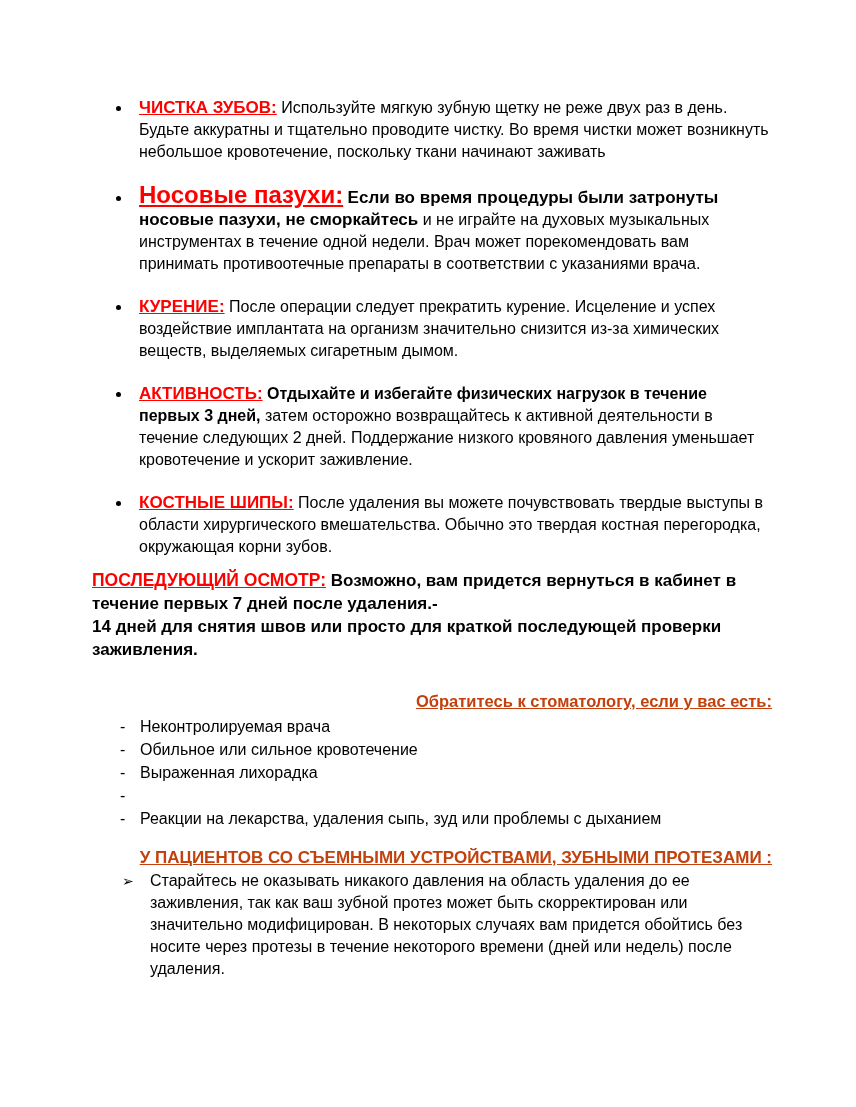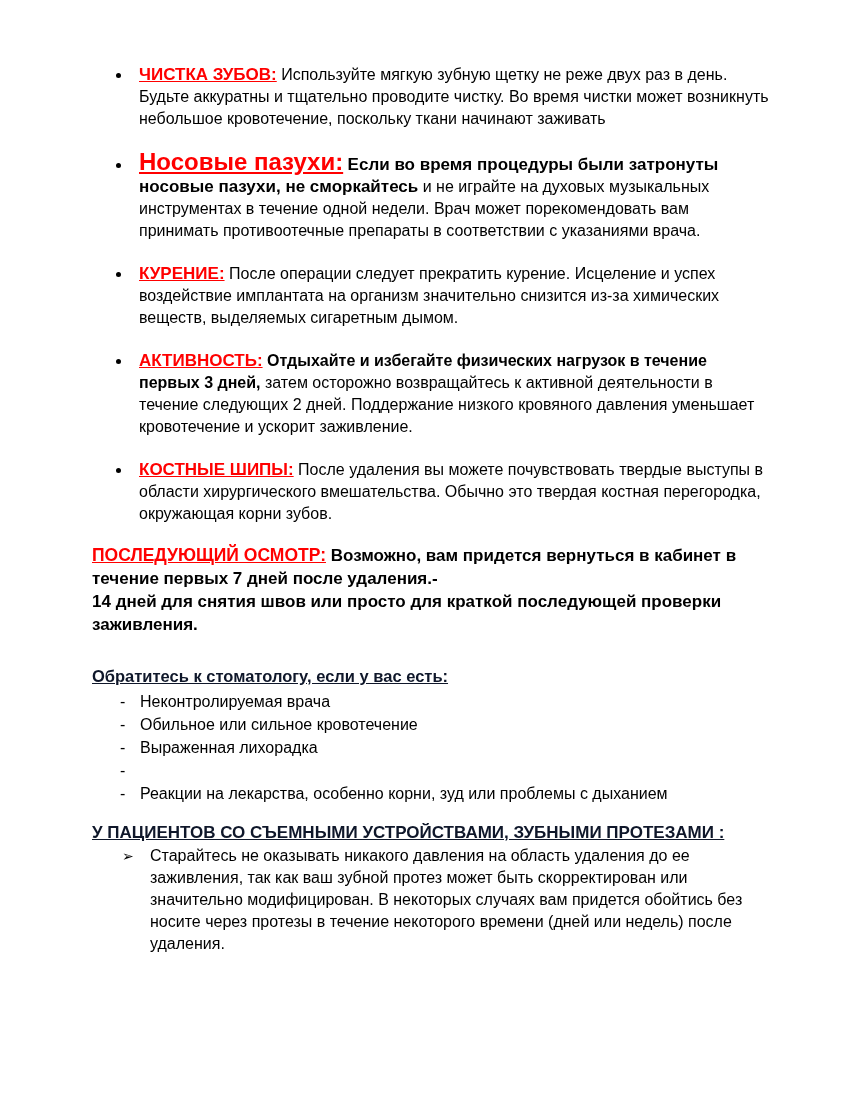--- a/index.html
+++ b/index.html
@@ -6,21 +6,21 @@
   html, body {
     width: 856px;
     background: #ffffff;
     font-family: "Liberation Sans", "DejaVu Sans", sans-serif;
     color: #000000;
   }
   body { height: 1107px; overflow: hidden; }
   .doc {
     width: 856px;
     height: 1107px;
-    padding: 64px 84px 40px 92px;
+    padding: 97px 84px 40px 92px;
   }
   
   ul.bullets {
     list-style: disc outside;
     padding-left: 40px;
     margin: 0;
   }
   ul.bullets > li {
     font-size: 16px;
     line-height: 22px;
@@ -34,34 +34,35 @@
     color: #ff0000;
     font-weight: bold;
     text-decoration: underline;
     font-size: 17px;
   }
   .red-hdr.large { font-size: 24px; }
   .bold-seg { font-weight: bold; }
   .bold-seg.large { font-size: 17px; }
   
   .followup {
-    margin-top: 19px;
+    margin-top: 11px;
     font-size: 17px;
     line-height: 23px;
     font-weight: bold;
   }
   .followup .red-hdr { font-size: 17.5px; }
   
   .contact { margin-top: 29px; }
   .section-hdr {
-    color: #0f172a;
+    color: #c2410c;
     font-weight: bold;
     text-decoration: underline;
     font-size: 16.5px;
     line-height: 22px;
+    text-align: right;
   }
   .dash-list { margin-top: 3px; }
   .dash-item {
     display: flex;
     font-size: 16px;
     line-height: 23px;
   }
   .dash-item .marker {
     width: 20px;
     margin-left: 28px;
@@ -138,21 +139,21 @@
       </div>
       <div class="dash-item">
         <span class="marker">-</span>
         <span>Выраженная лихорадка</span>
       </div>
       <div class="dash-item">
         <span class="marker">-</span>
       </div>
       <div class="dash-item">
         <span class="marker">-</span>
-        <span>Реакции на лекарства, особенно корни, зуд или проблемы с дыханием</span>
+        <span>Реакции на лекарства, удаления сыпь, зуд или проблемы с дыханием</span>
       </div>
     </div>
   </div>
 
   <div class="denture">
     <div class="section-hdr">У ПАЦИЕНТОВ СО СЪЕМНЫМИ УСТРОЙСТВАМИ, ЗУБНЫМИ ПРОТЕЗАМИ :</div>
     <div class="arrow-item">
       <span class="marker">➢</span>
       <div class="arrow-text">Старайтесь не оказывать никакого давления на область удаления до ее заживления, так как ваш зубной протез может быть скорректирован или значительно модифицирован. В некоторых случаях вам придется обойтись без носите через протезы в течение некоторого времени (дней или недель) после удаления.</div>
     </div>

